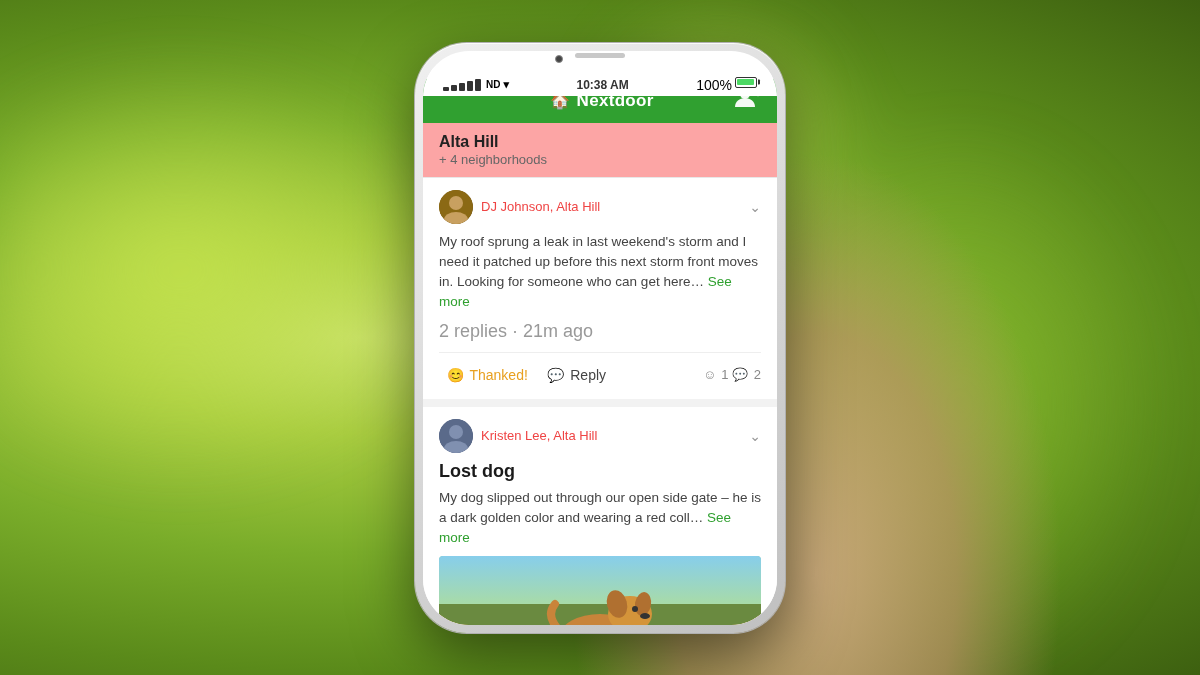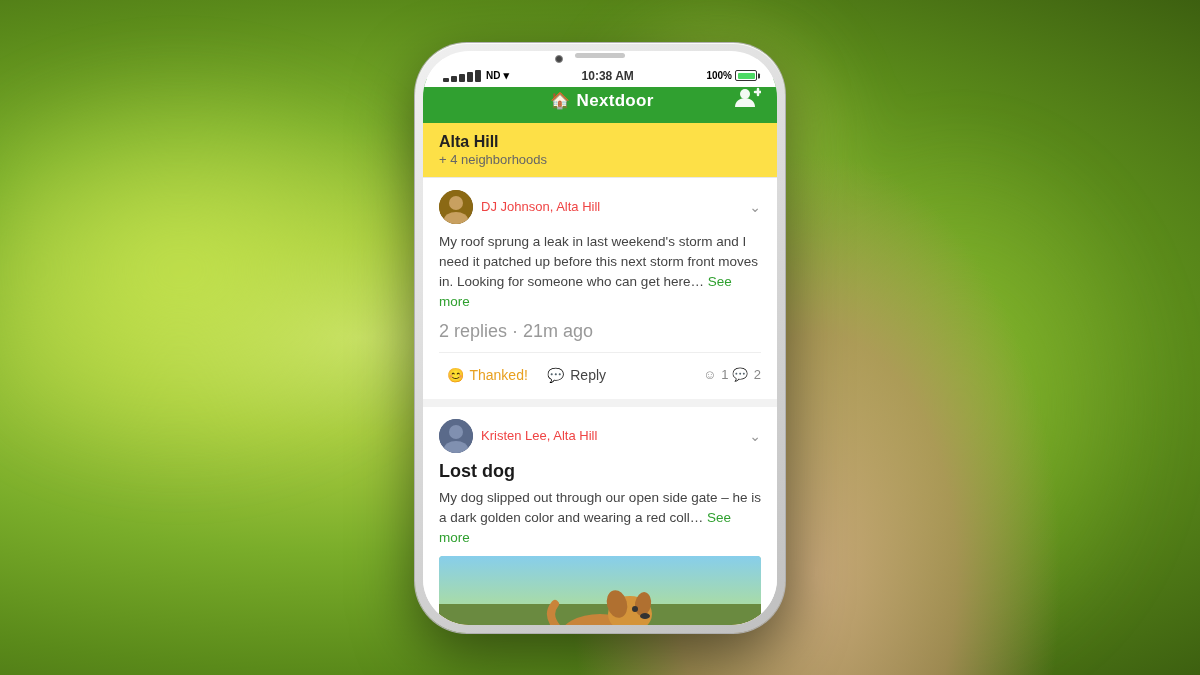--- a/index.html
+++ b/index.html
@@ -58,21 +58,21 @@
       height: 100%;
       background: #fff;
       border-radius: 46px;
       overflow: hidden;
       position: relative;
     }
 
     
     .phone-top-bar {
       position: absolute;
-      top: 8px;
+      top: 17px;
       left: 0;
       right: 0;
       height: 28px;
       background: #fff;
       z-index: 20;
       display: flex;
       align-items: center;
       justify-content: space-between;
       padding: 6px 20px 0;
       font-size: 11px;
@@ -97,24 +97,24 @@
       background: #333;
     }
 
     .carrier { font-size: 10px; font-weight: 600; margin-left: 2px; }
     .wifi-icon { font-size: 11px; }
 
     .time-display { font-size: 12px; font-weight: 700; color: #333; }
 
     .battery-area {
       display: flex;
-      align-items: flex-end;
+      align-items: flex-start;
       gap: 3px;
-      font-size: 10px;
-      font-weight: 700;
+      font-size: 14px;
+      font-weight: 400;
     }
 
     .battery-icon {
       width: 22px;
       height: 11px;
       border: 1.5px solid #333;
       border-radius: 2px;
       position: relative;
       display: flex;
       align-items: center;
@@ -201,21 +201,21 @@
     }
 
     .nd-add-user {
       color: white;
       font-size: 18px;
       opacity: 0.95;
     }
 
     
     .neighborhood-bar {
-      background: #fde047;
+      background: #fca5a5;
       padding: 10px 16px;
       border-bottom: 1px solid #e8e8e8;
     }
 
     .neighborhood-name {
       font-size: 16px;
       font-weight: 700;
       color: #222;
     }
 

